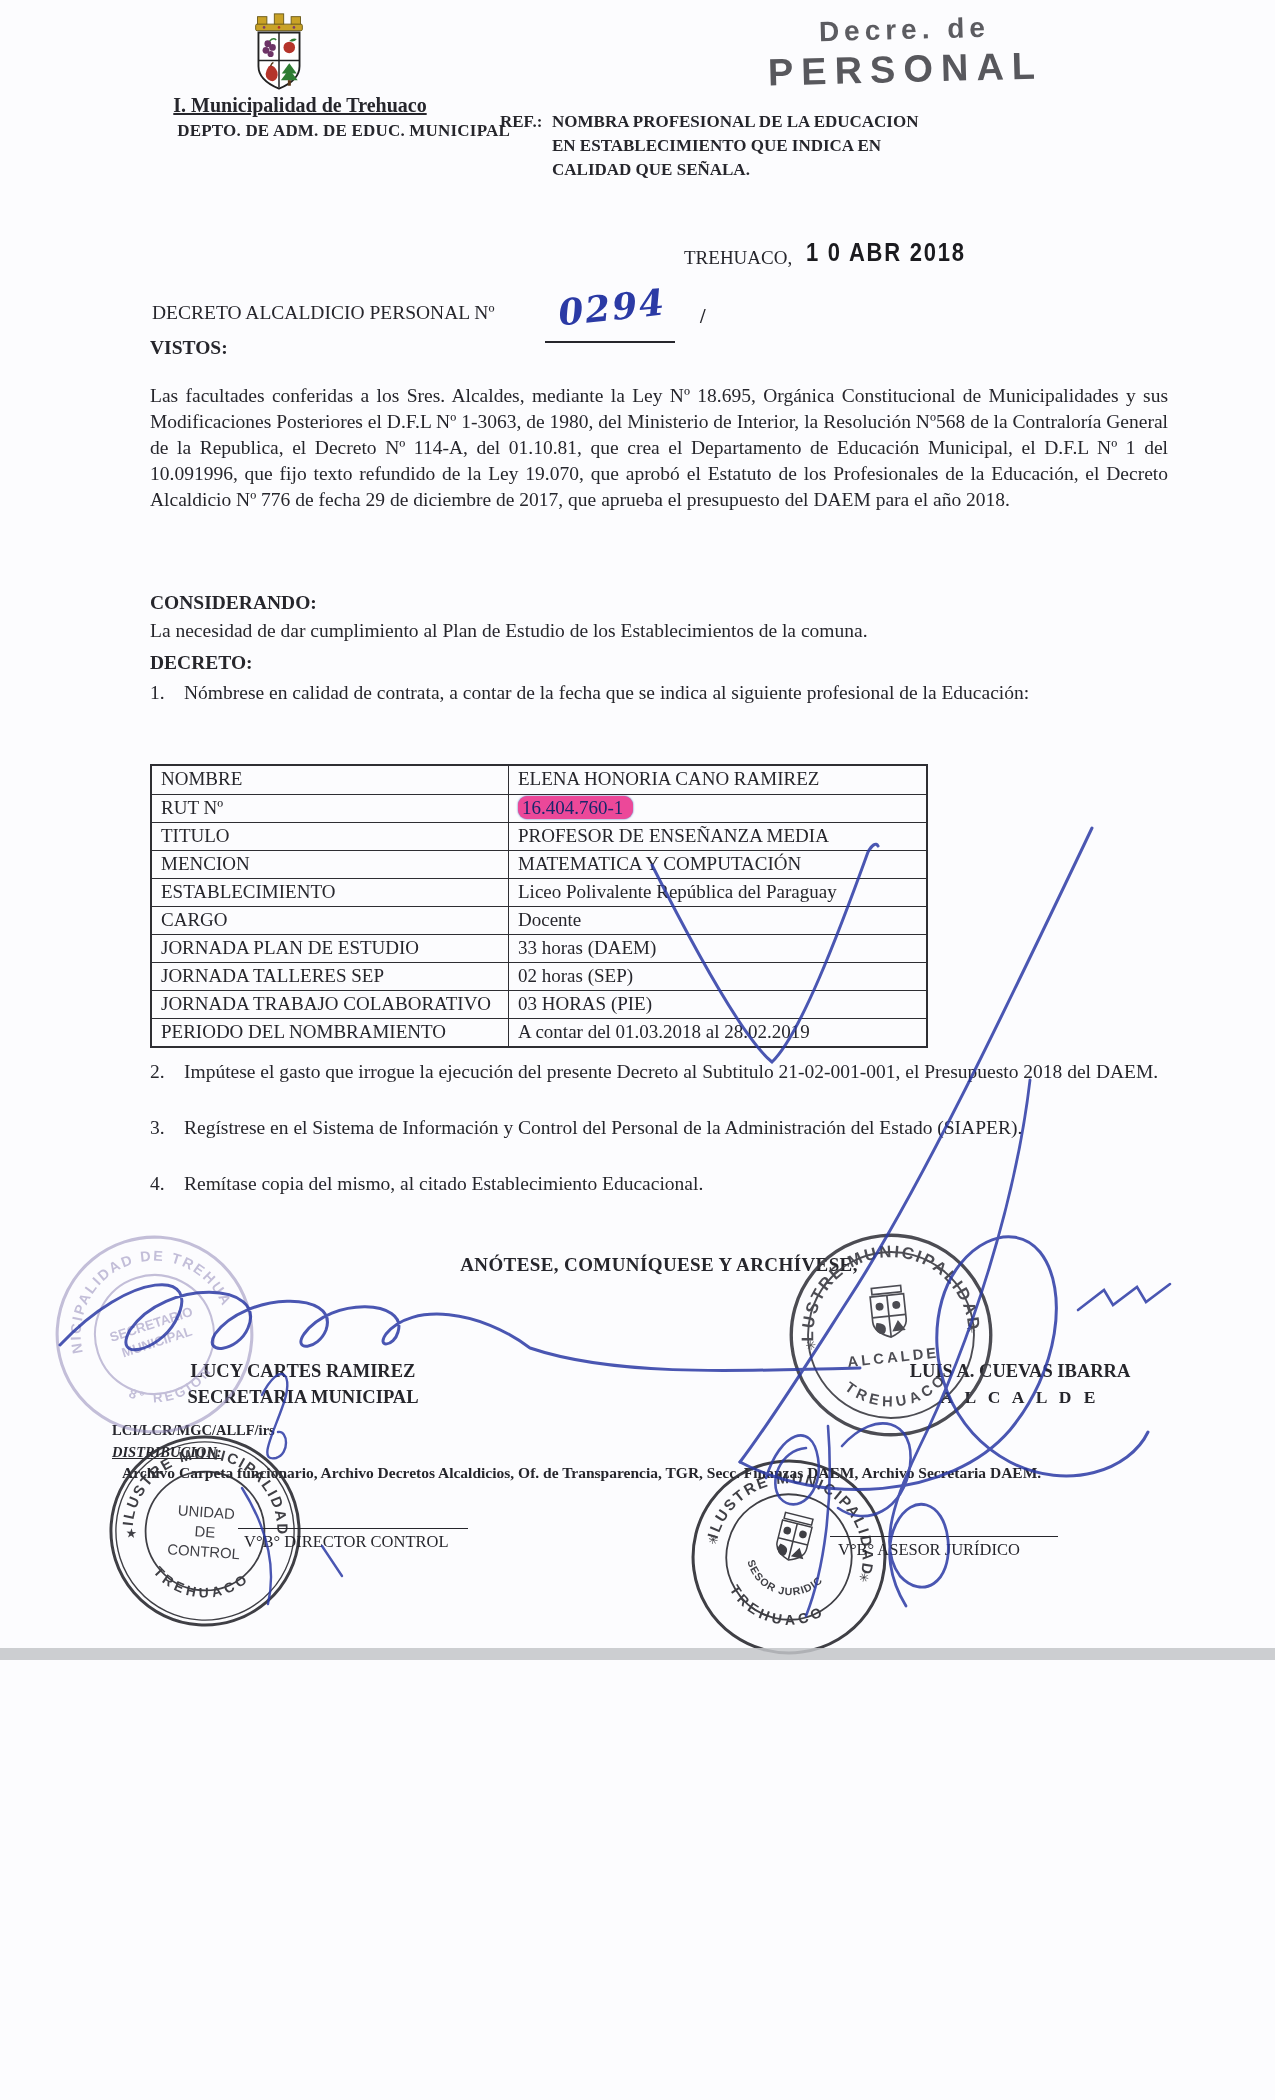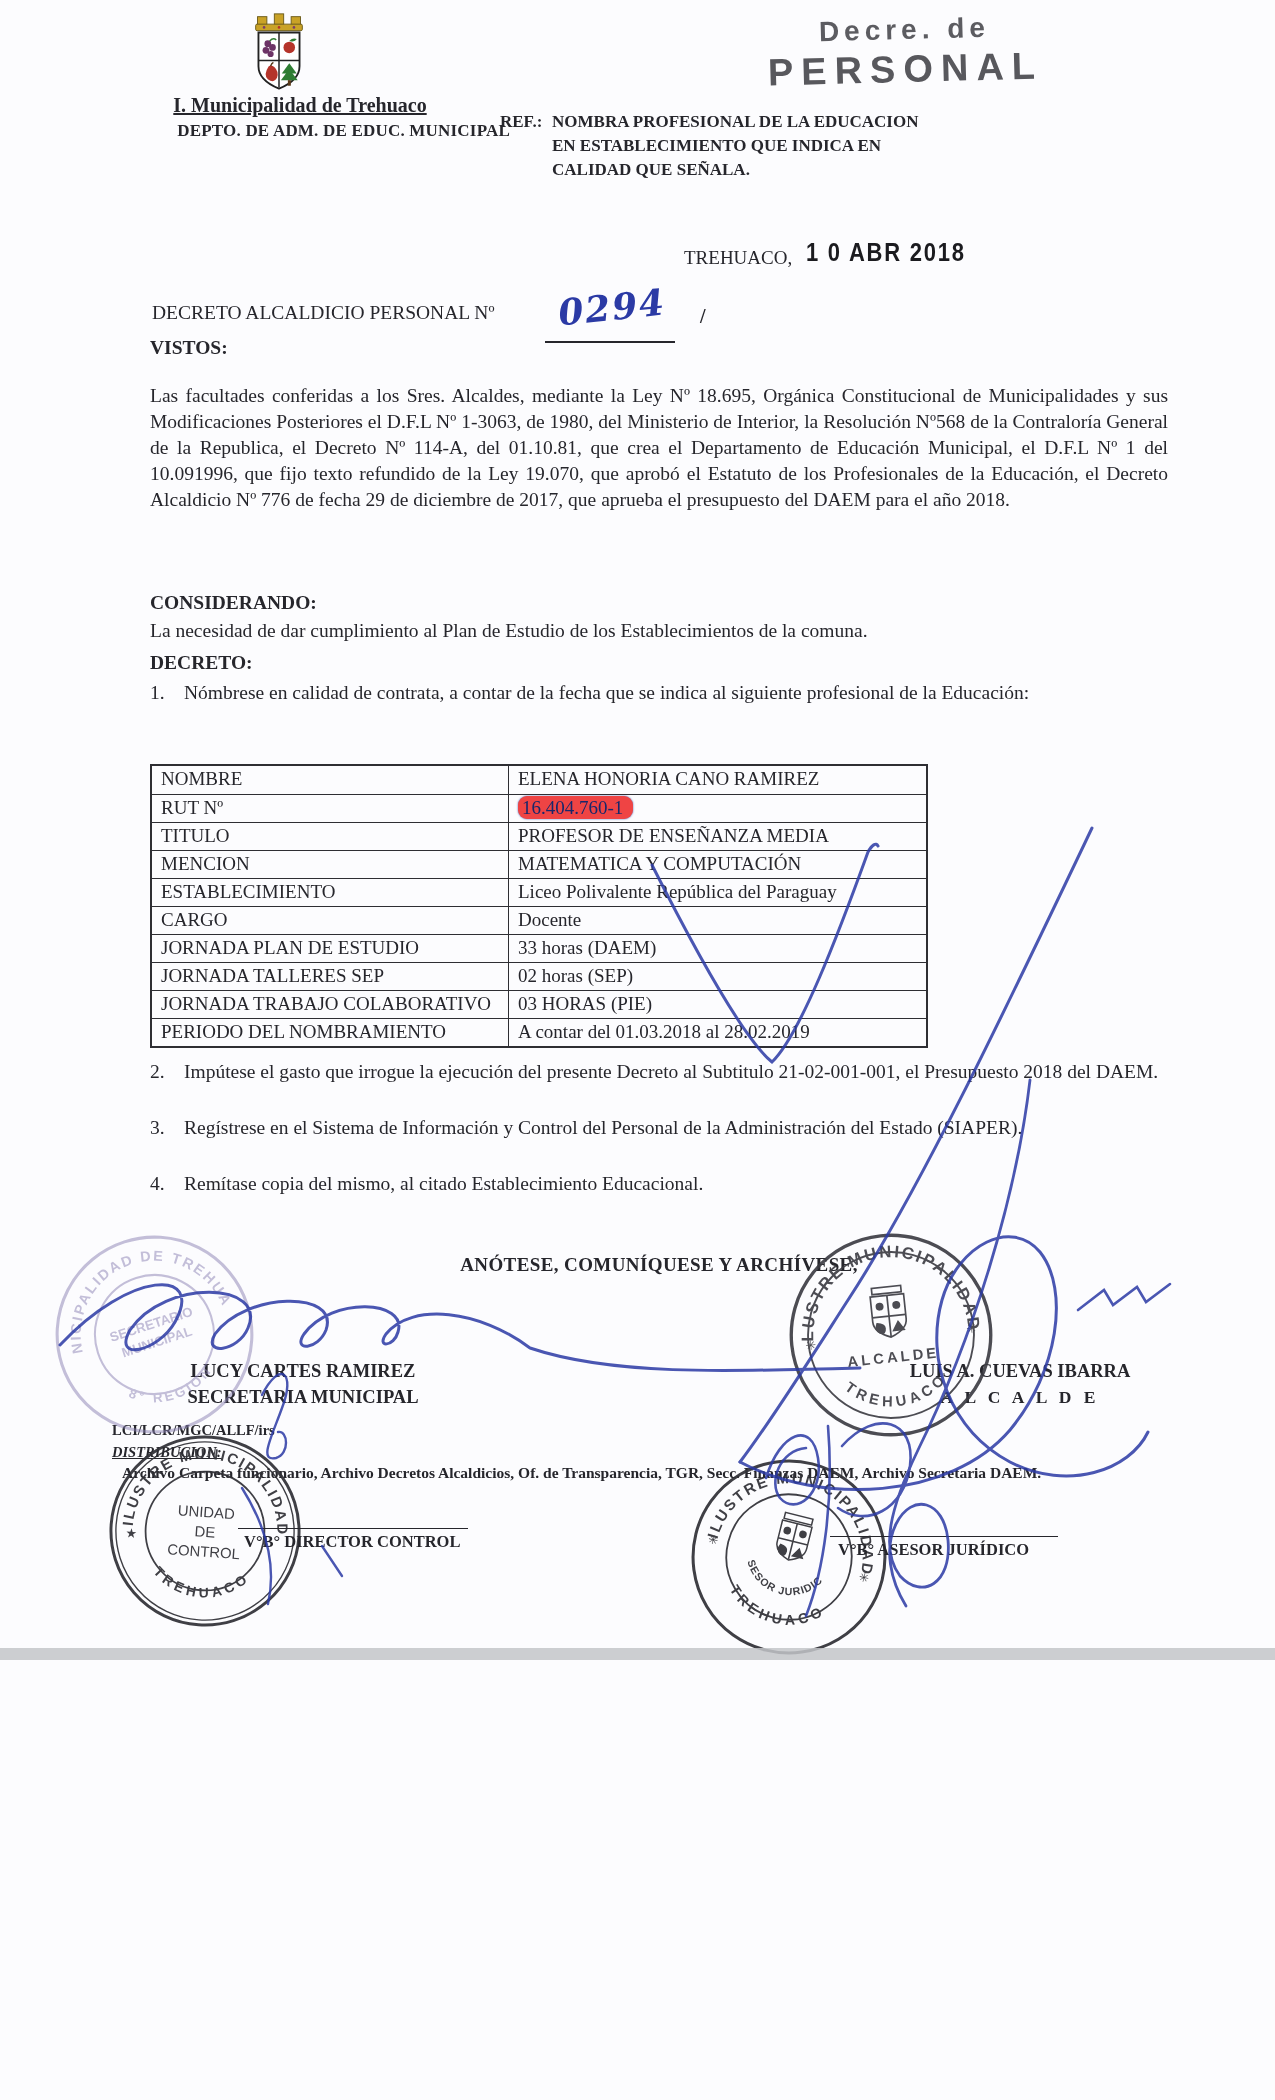--- a/index.html
+++ b/index.html
@@ -59,38 +59,38 @@
   .item3 { left:150px; top:1114px; width:1020px; }
   .item4 { left:150px; top:1170px; width:1020px; }
 
   
   .info-table { left:150px; top:764px; width:778px; border:2px solid #2e2e33; }
   .info-table .trow { display:grid; grid-template-columns:356px 1fr; height:28px;
     border-top:1.6px solid #2e2e33; font-size:19px; line-height:26px; }
   .info-table .trow:first-child { border-top:none; }
   .info-table .tc { padding:0 0 0 9px; overflow:hidden; white-space:nowrap; border-left:1.6px solid #2e2e33; }
   .info-table .tc:first-child { border-left:none; }
-  .redaction { display:inline-block; background:#ef4444; color:#18276b;
+  .redaction { display:inline-block; background:#ec4899; color:#18276b;
     border-radius:9px; padding:0 10px 0 4px; line-height:23px; margin-top:1px;
     box-shadow:0 0 2px #3a55ae; }
 
   .closing { left:150px; top:1254px; width:1018px; text-align:center;
     font-size:19px; font-weight:bold; letter-spacing:.4px; }
 
   .sig-block { text-align:center; font-weight:bold; font-size:18.5px; line-height:26px; }
   .sig-left { left:118px; top:1358px; width:370px; }
   .sig-right { left:850px; top:1358px; width:340px; }
   .sig-title-spaced { letter-spacing:4px; font-size:17.5px; }
 
   .initials { left:112px; top:1422px; font-size:14.5px; font-weight:bold; }
   .dist-label { left:112px; top:1444px; font-size:14.5px; font-weight:bold;
     font-style:italic; text-decoration:underline; }
   .dist-text { left:122px; top:1464px; width:1045px; font-size:15.5px; font-weight:bold; }
 
-  .vb { font-size:16.5px; font-weight:bold; white-space:nowrap; }
+  .vb { font-size:16.5px; font-weight:normal; white-space:nowrap; }
   .vb-line { border-top:1.8px solid #26262c; }
   .vb-control-line { left:238px; top:1528px; width:230px; }
   .vb-control { left:244px; top:1532px; }
   .vb-juridico-line { left:830px; top:1536px; width:228px; }
   .vb-juridico { left:838px; top:1540px; }
 
   
   .round-stamp { position:absolute; font-family:"Liberation Sans","DejaVu Sans",sans-serif; }
   .round-stamp svg { display:block; }
 

